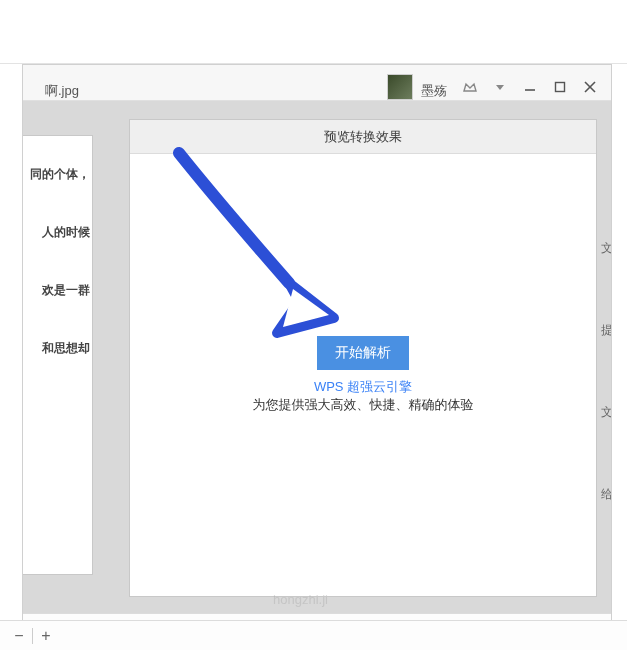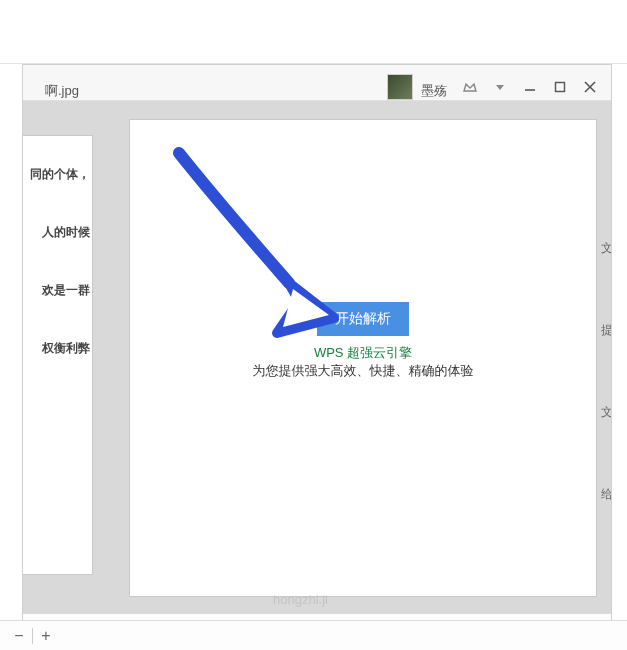--- a/index.html
+++ b/index.html
@@ -51,21 +51,21 @@
   }
   .preview-body {
     position: relative; height: calc(100% - 34px);
     display: flex; flex-direction: column; align-items: center; justify-content: center;
   }
   .start-btn {
     background: #4a90e2; color: #fff; border: none;
     padding: 8px 18px; font-size: 14px; cursor: pointer;
     margin-bottom: 8px;
   }
-  .engine-name { font-size: 13px; color: #15803d; }
+  .engine-name { font-size: 13px; color: #3b82f6; }
   .engine-desc { font-size: 13px; color: #333; }
   .arrow {
     position: absolute; left: 106px; top: 42px; pointer-events: none;
   }
   .bottom-bar {
     position: absolute; left: 0; bottom: 0; height: 30px; width: 100%;
     border-top: 1px solid #dcdcdc; background: #fdfdfd;
     display: flex; align-items: center;
   }
   .outer-bottom {
@@ -139,31 +139,32 @@
           <line x1="11" y1="1" x2="1" y2="11" stroke="#555" stroke-width="1.6"></line>
         </svg>
     </div>
   </div>
 
   <div class="content-area">
     <div class="left-doc">
       <div>同的个体，</div>
       <div>人的时候</div>
       <div>欢是一群</div>
-      <div>权衡利弊</div>
+      <div>和思想却</div>
     </div>
 
     <div class="right-strip">
       <div>文</div>
       <div>提</div>
       <div>文</div>
       <div>给</div>
     </div>
 
     <div class="preview-pane">
+      <div class="preview-header">预览转换效果</div>
       <div class="preview-body">
         <button class="start-btn">开始解析</button>
         <div class="engine-name">WPS 超强云引擎</div>
         <div class="engine-desc">为您提供强大高效、快捷、精确的体验</div>
       </div>
     </div>
 
     <svg class="arrow" width="260" height="210" viewBox="0 0 260 210">
       <path d="M 50 10 Q 90 60 160 140" fill="none" stroke="#2c4fd6" stroke-width="12" stroke-linecap="round"></path>
       <polygon points="160,140 205,175 148,190 170,158" fill="none" stroke="#2c4fd6" stroke-width="10" stroke-linejoin="round"></polygon>

